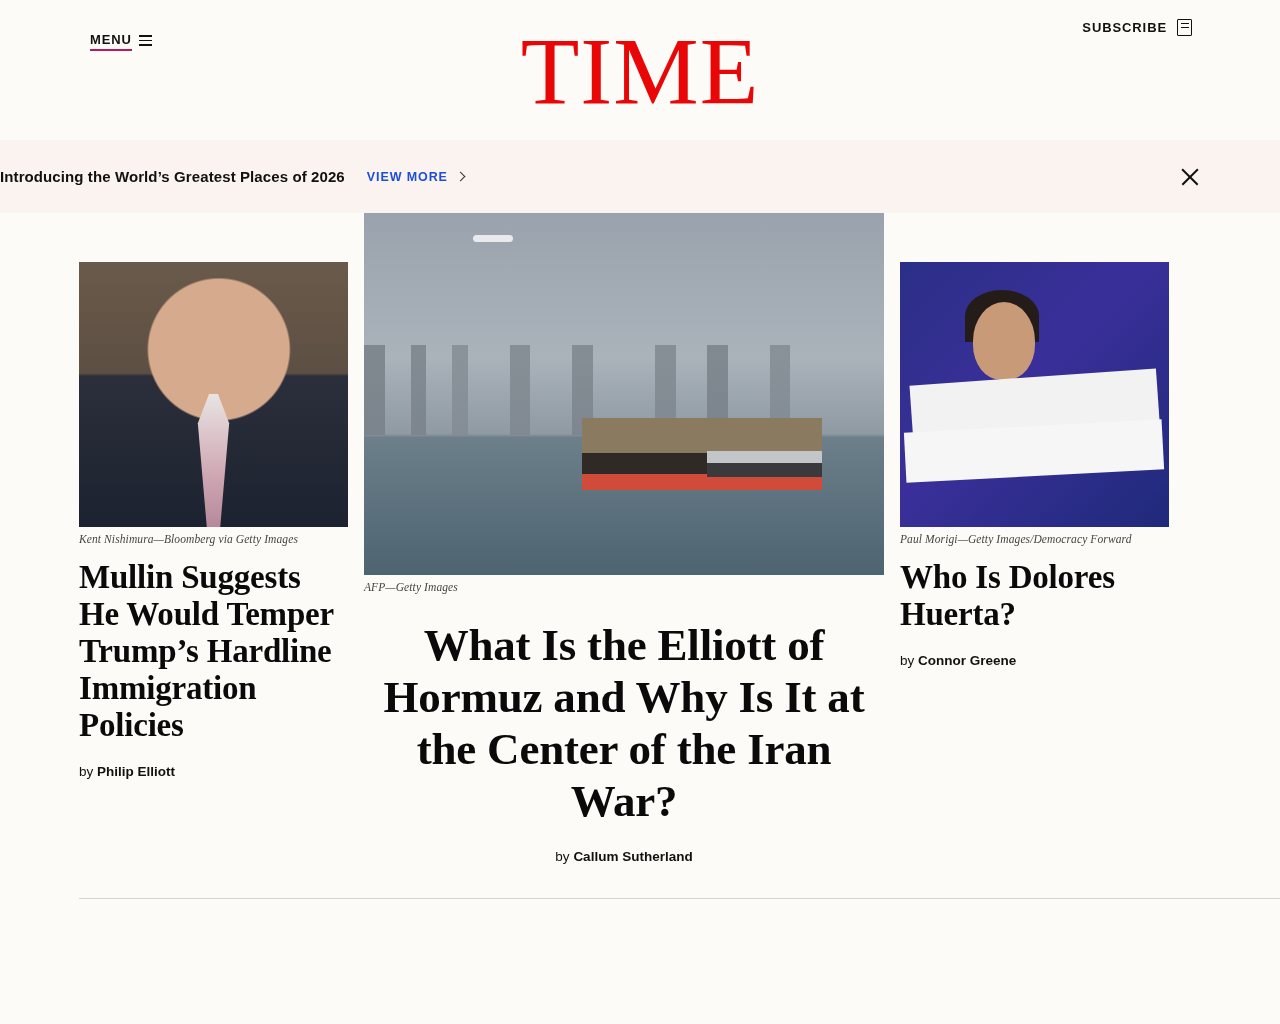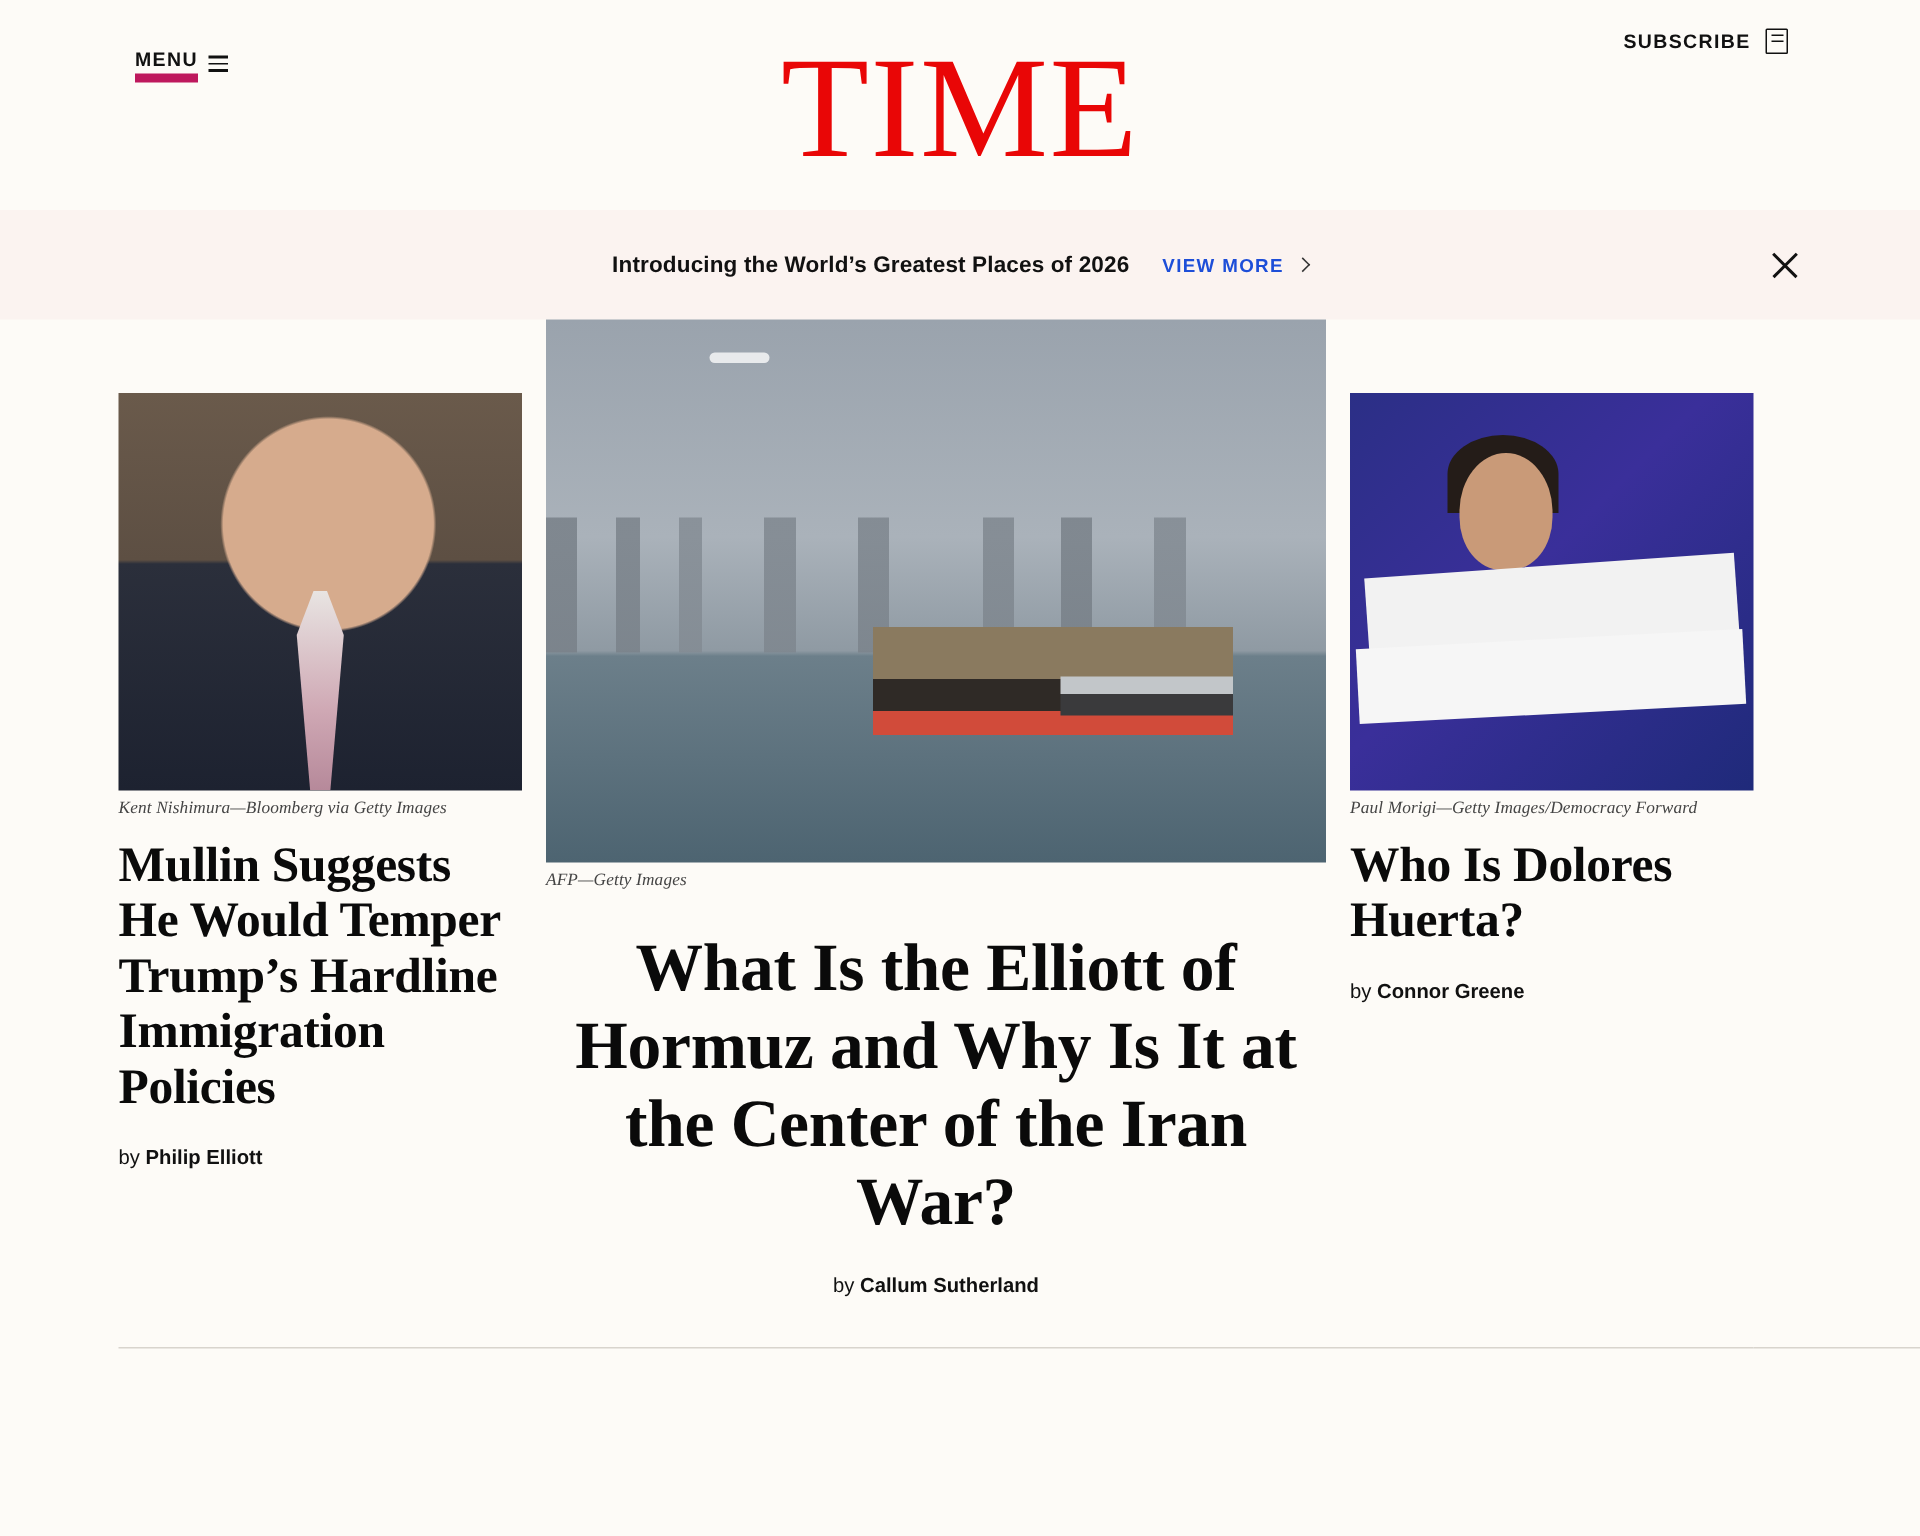--- a/index.html
+++ b/index.html
@@ -26,21 +26,21 @@
     display: flex;
     align-items: center;
     gap: 7px;
     cursor: pointer;
   }
   .menu-label {
     font-size: 13px;
     font-weight: 700;
     letter-spacing: 0.9px;
     color: #111;
-    border-bottom: 6px solid #be185d;
+    border-bottom: 2px solid #be185d;
     padding-bottom: 2px;
     line-height: 14px;
   }
   .hamburger {
     display: flex;
     flex-direction: column;
     justify-content: center;
     gap: 3px;
     width: 13px;
     padding-bottom: 3px;
@@ -98,21 +98,20 @@
   .sub-icon::before { top: 3px; }
   .sub-icon::after { top: 7px; }
 
   
   .promo {
     position: relative;
     height: 73px;
     background: #fbf3f0;
     display: flex;
     align-items: center;
-    justify-content: center;
     gap: 22px;
   }
   .promo-text {
     font-size: 15px;
     font-weight: 700;
     color: #111;
     letter-spacing: 0.1px;
   }
   .promo-cta {
     display: flex;

